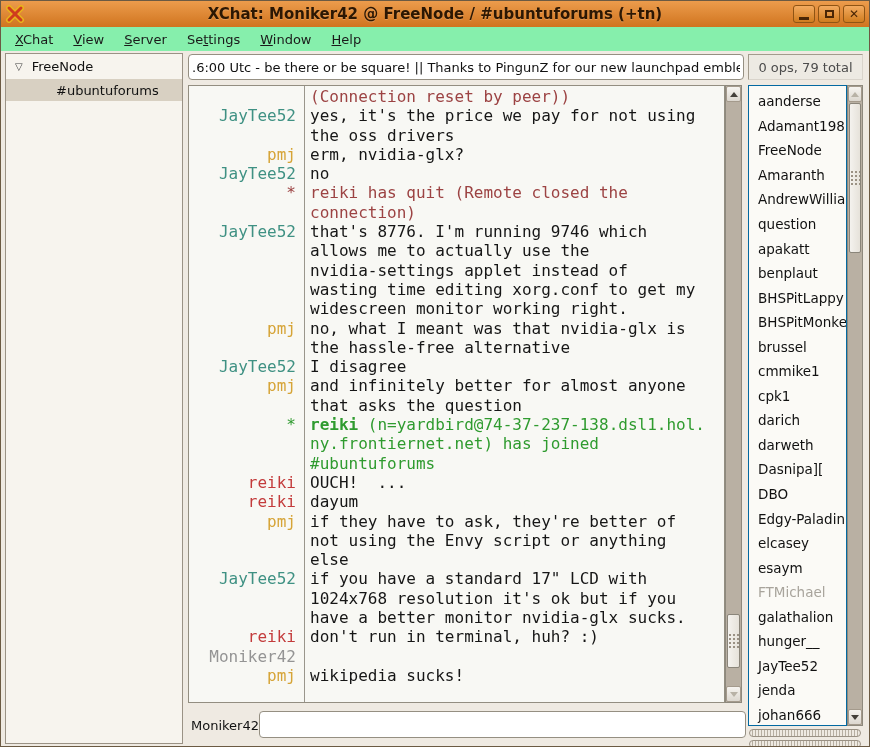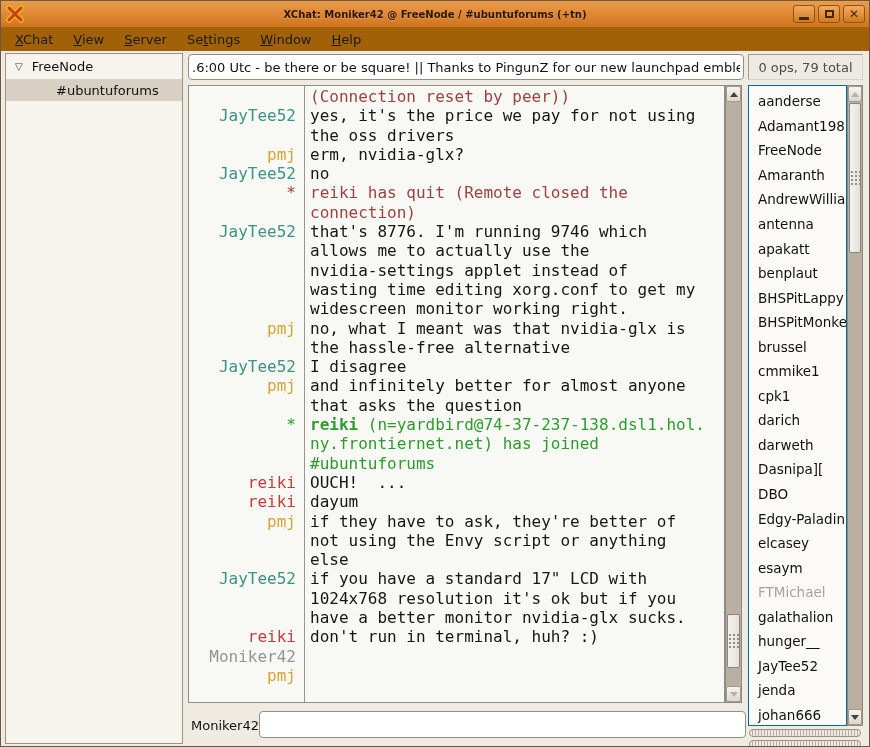--- a/index.html
+++ b/index.html
@@ -2,32 +2,32 @@
 <html style="--nick-teal: #3f9183; --nick-orange: #d6a437; --nick-red: #c33b3b; --nick-gray: #949494; --event-quit: #9c4343; --event-join: #2f9b2f; --text-normal: #161616; --titlebar-top: #ec9c4c; --titlebar-bottom: #d0741f; --accent-selected: #d8d0c2;"><head>
 <meta charset="utf-8">
 <style>
   html,body{margin:0;padding:0;background:#d8d4cc;font-family:"DejaVu Sans","Liberation Sans",sans-serif;}
   #window{position:relative;width:870px;height:747px;background:#efeae2;border:1px solid #6b5a43;box-sizing:border-box;overflow:hidden;}
 
   
   .titlebar{position:absolute;top:0;left:0;right:0;height:26px;
     background:linear-gradient(var(--titlebar-top),var(--titlebar-bottom));
     display:flex;align-items:center;padding:0 4px;box-sizing:border-box;}
-  .title-text{position:absolute;left:0;right:0;text-align:center;font-weight:bold;font-size:10px;
+  .title-text{position:absolute;left:0;right:0;text-align:center;font-weight:bold;font-size:15px;
     color:#2c1703;text-shadow:0 1px 0 rgba(255,255,255,0.18);}
   .win-icon{width:20px;height:18px;flex:none;z-index:2;}
   .win-buttons{margin-left:auto;display:flex;gap:3px;z-index:2;}
   .win-btn{width:22px;height:18px;border:1px solid #8f5413;border-radius:3px;
     background:linear-gradient(#f3ab60,#d07c1e);display:flex;align-items:center;justify-content:center;box-sizing:border-box;}
   .glyph-min{width:10px;height:3px;background:#4a2605;margin-top:8px;}
   .glyph-max{width:9px;height:8px;border:2px solid #4a2605;box-sizing:border-box;background:transparent;}
   .glyph-close{font-size:12px;font-weight:bold;color:#4a2605;line-height:1;}
 
   
-  .menubar{position:absolute;top:26px;left:0;right:0;height:24px;background:#a16207;
+  .menubar{position:absolute;top:26px;left:0;right:0;height:24px;background:#86efac;
     display:flex;align-items:center;padding-left:4px;font-size:13px;color:#1a1a1a;text-align:right;}
   .menu-item{padding:3px 10px;}
   .mn{text-decoration:underline;}
 
   
   .sidebar{position:absolute;left:4px;top:52px;width:178px;height:691px;background:#f7f4ee;
     border:1px solid #9a9285;box-sizing:border-box;}
   .tree-server{height:25px;display:flex;align-items:center;gap:9px;padding-left:9px;font-size:13px;color:#111;}
   .expander{font-size:10px;color:#3c3c3c;}
   .tree-channel{height:22px;display:flex;align-items:center;padding-left:50px;font-size:13px;color:#111;
@@ -227,20 +227,21 @@
     <span class="msg-nick c-red">reiki</span>
     <span class="msg-text c-normal">don't run in terminal, huh? :)</span>
   </div>
 
   <div class="msg-row">
     <span class="msg-nick c-gray">Moniker42</span>
   </div>
 
   <div class="msg-row">
     <span class="msg-nick c-orange">pmj</span>
+    <span class="msg-text c-normal">wikipedia sucks!</span>
   </div>
 </div>
     <div class="nick-sep" style="left:115px;"></div>
   </div>
 
   <div class="sb" style="left:724px;top:84px;width:17px;height:618px;">
     <div class="sb-step" style="top:0;">
         <span class="tri-up"></span>
       </div>
     <div class="sb-thumb" style="top:528px;height:54px;">
@@ -255,21 +256,21 @@
   <div class="user-item">aanderse</div>
 
   <div class="user-item">Adamant198</div>
 
   <div class="user-item">FreeNode</div>
 
   <div class="user-item">Amaranth</div>
 
   <div class="user-item">AndrewWillian</div>
 
-  <div class="user-item">antenna</div>
+  <div class="user-item">question</div>
 
   <div class="user-item">apakatt</div>
 
   <div class="user-item">benplaut</div>
 
   <div class="user-item">BHSPitLappy</div>
 
   <div class="user-item">BHSPitMonke</div>
 
   <div class="user-item">brussel</div>

